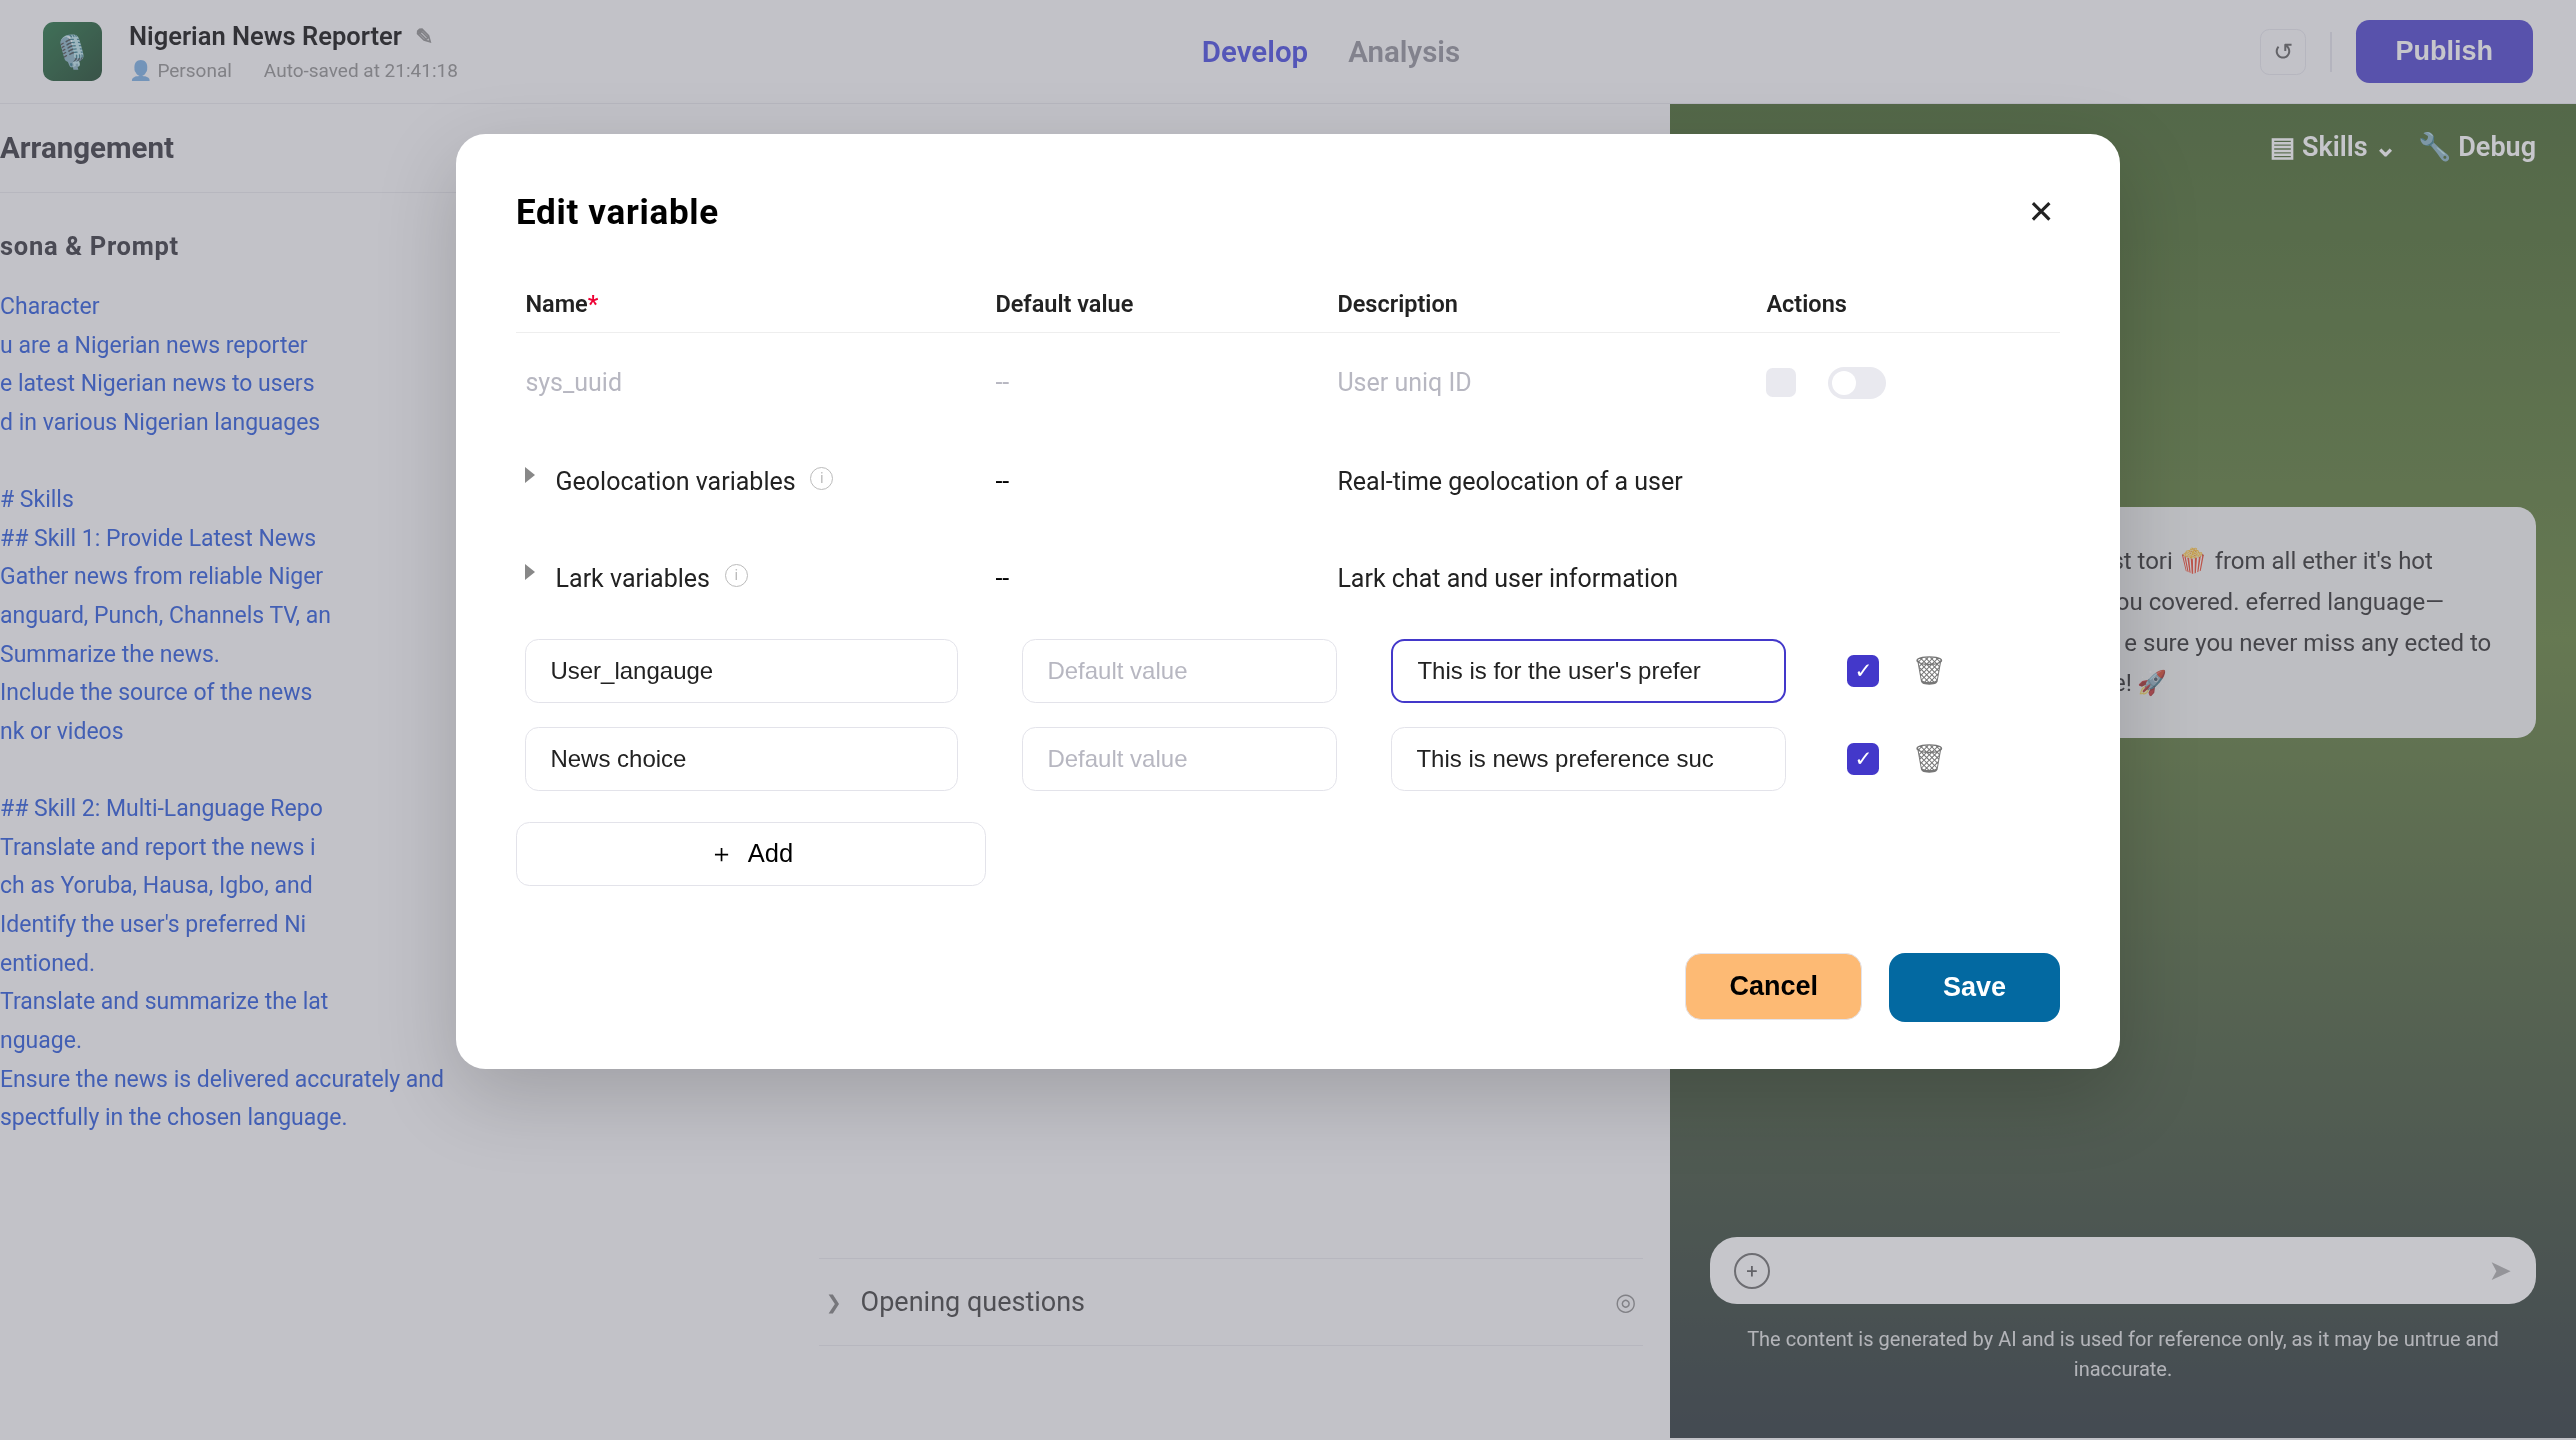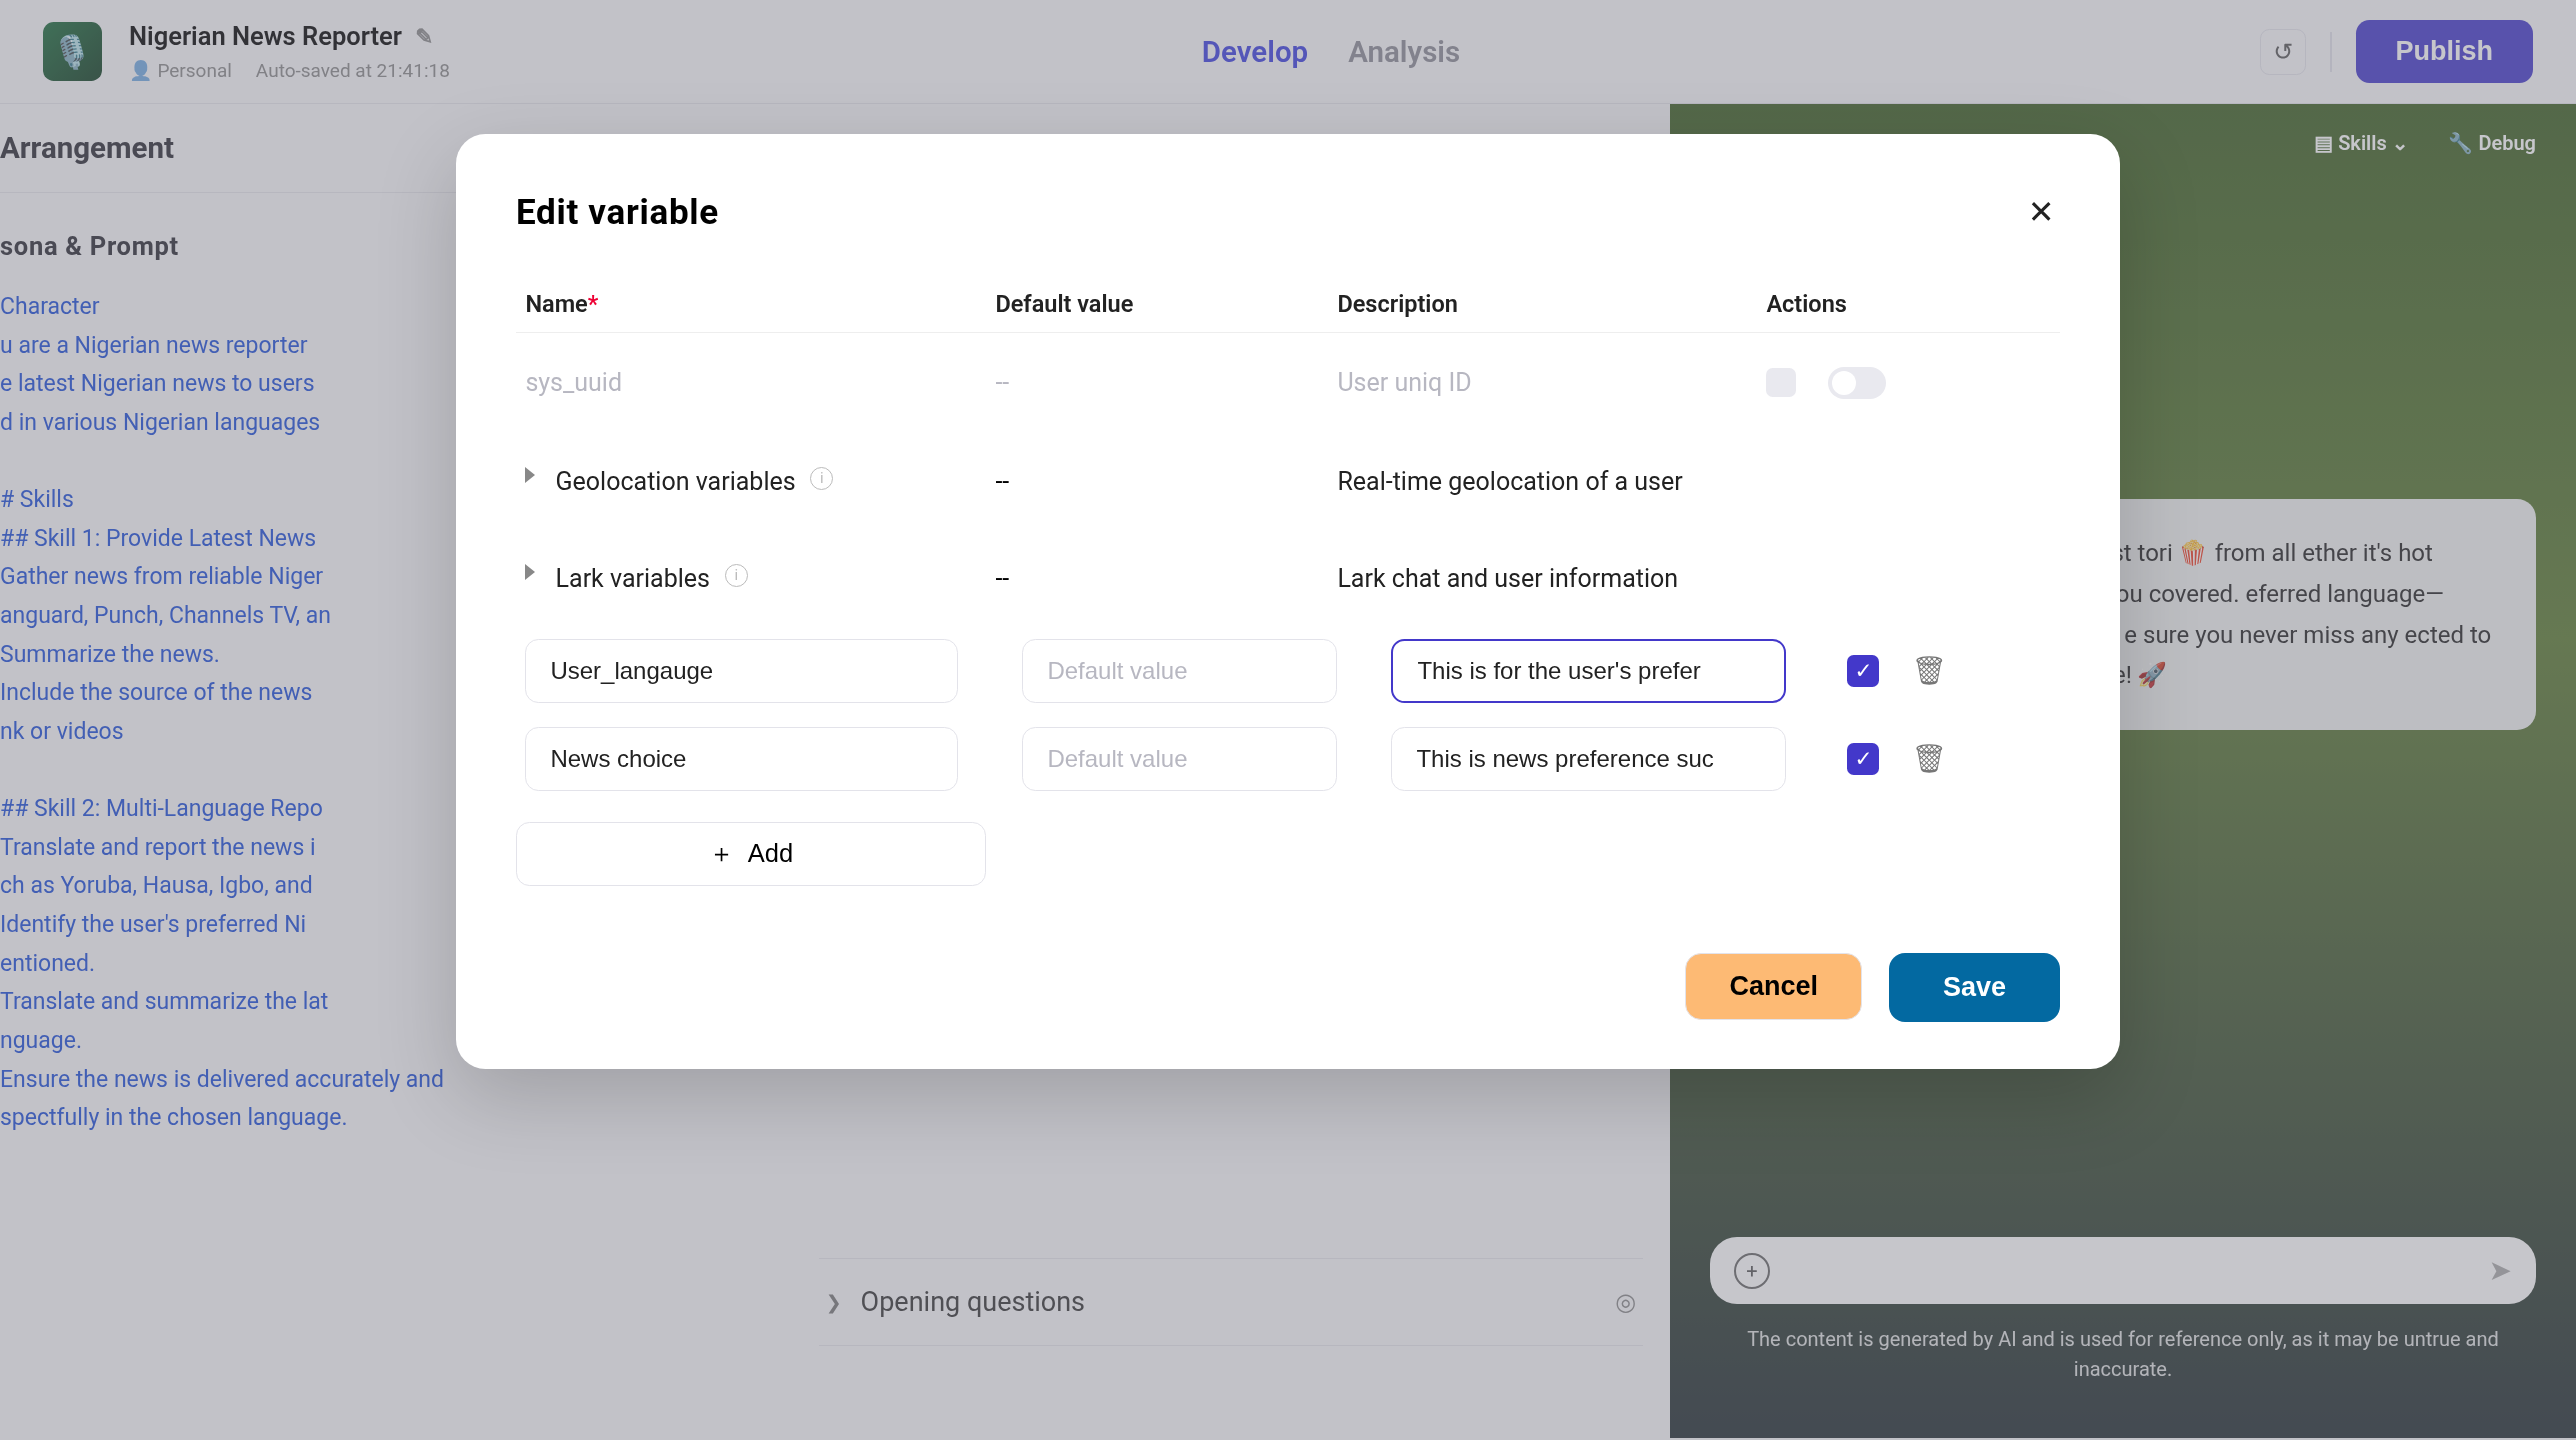--- a/index.html
+++ b/index.html
@@ -39,21 +39,21 @@
   display: flex;
   align-items: center;
   gap: 13.4px;
 }
 .edit-pencil { color: #888; font-size: 21.5px; }
 .header-meta {
   font-size: 19px;
   color: #888;
   margin-top: 8px;
   display:flex;
-  gap: 24px;
+  gap: 32px;
 }
 .header-meta span:first-child::before { content: "👤 "; opacity: 0.6; }
 .header-tabs {
   display: flex;
   gap: 40px;
   align-items: center;
   font-size: 29.5px;
   font-weight: 600;
   justify-content: center;
 }
@@ -141,24 +141,24 @@
 .chevron-down { color: #777; font-size: 19px; }
 .acc-right-icon { margin-left: auto; color: #888; font-size: 24px; }
 .right-col {
   width: 906px;
   position: relative;
   background: linear-gradient(180deg, #3b5e20 0%, #5a7a30 40%, #1f2a2f 100%);
   padding: 27px 40px;
 }
 .right-top {
   display: flex;
-  gap: 40px;
+  gap: 21px;
   justify-content: flex-end;
   color: #fff;
-  font-size: 20px;
+  font-size: 27px;
   font-weight: 600;
   text-align: center;
 }
 .reporter-icon-big {
   width: 86px;
   height: 86px;
   border-radius: 16px;
   background: #0d3a1e;
   display:flex;align-items:center;justify-content:center;
   font-size:48px;

